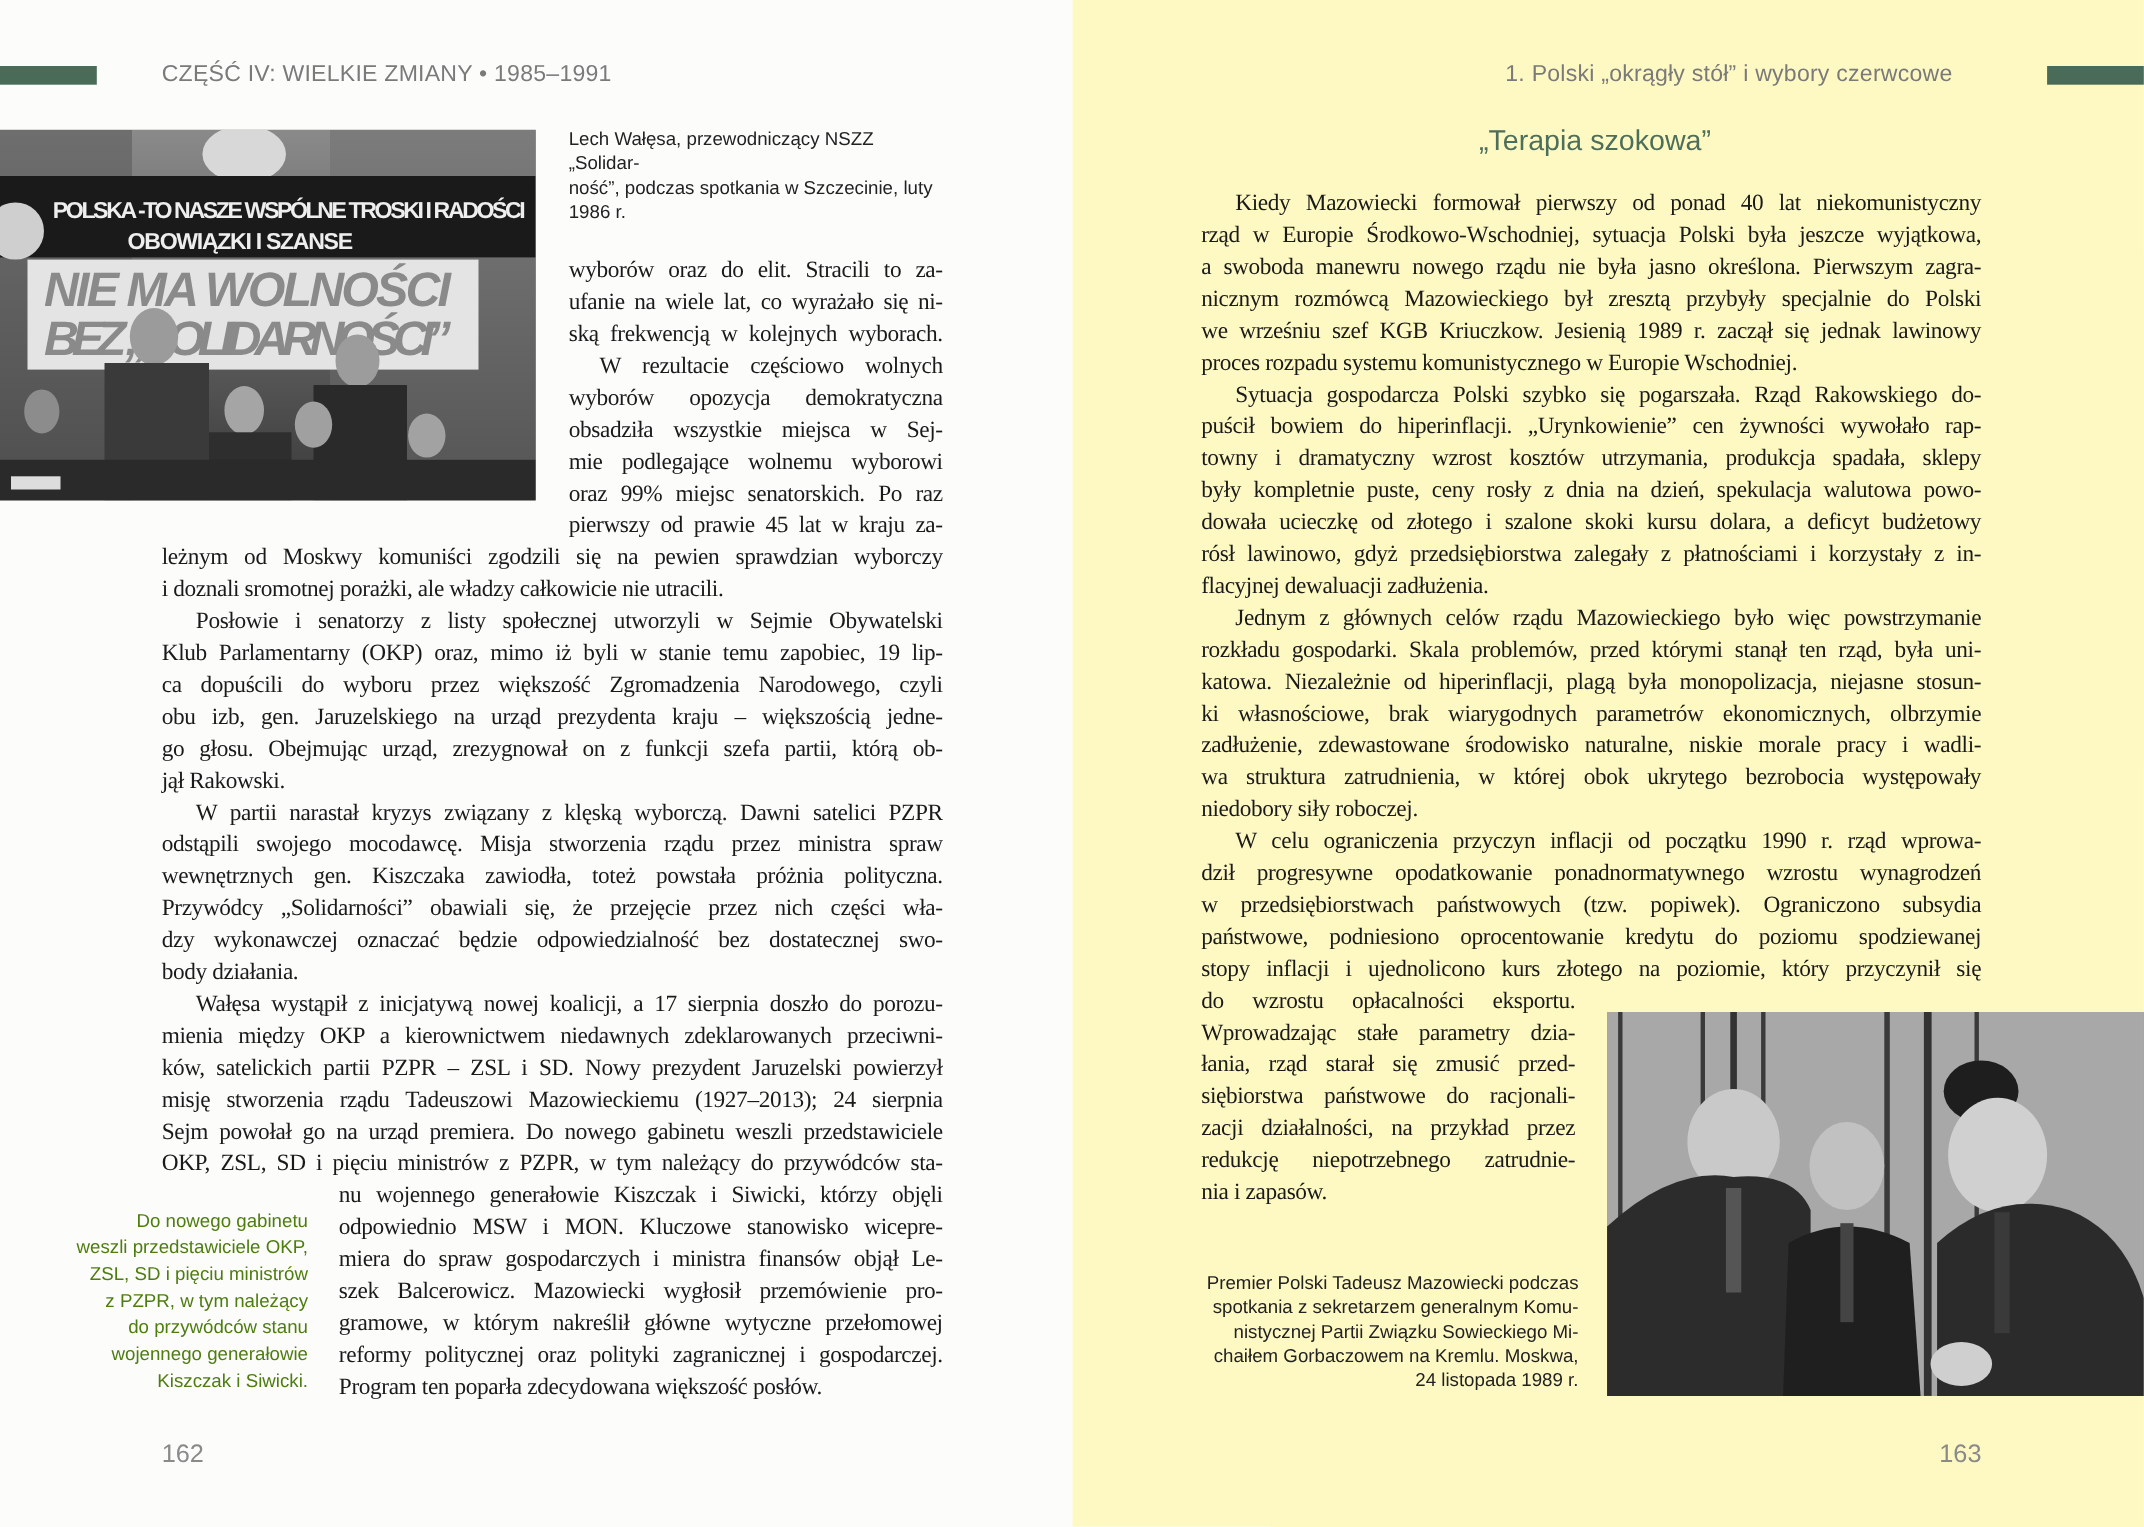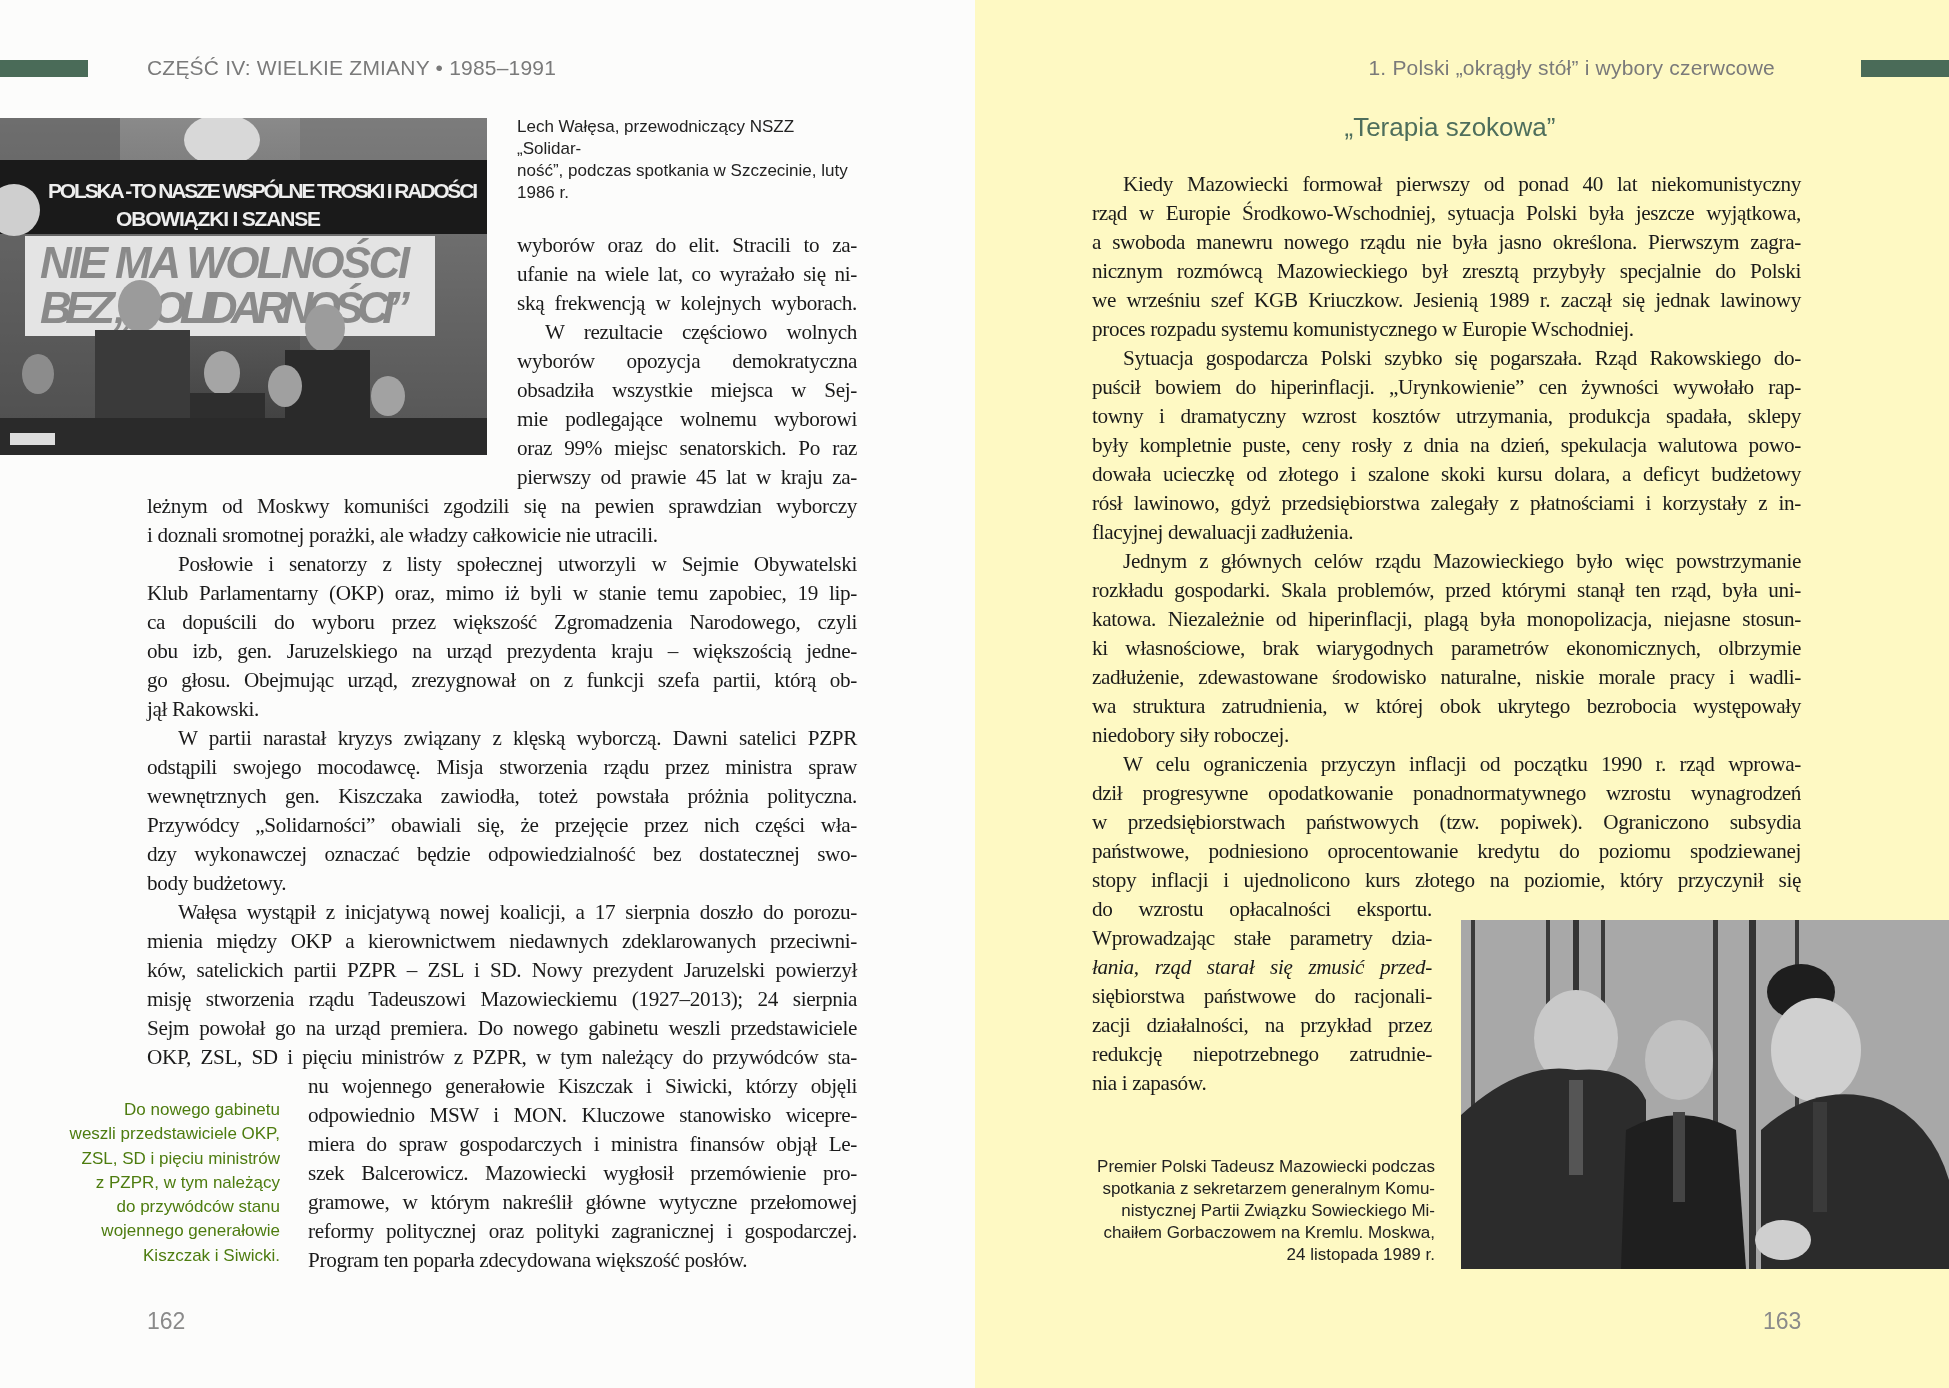--- a/index.html
+++ b/index.html
@@ -85,21 +85,21 @@
     <div class="body-line" style="left:147px;top:579px;width:710px;">Klub Parlamentarny (OKP) oraz, mimo iż byli w stanie temu zapobiec, 19 lip-</div>
     <div class="body-line" style="left:147px;top:608px;width:710px;">ca dopuścili do wyboru przez większość Zgromadzenia Narodowego, czyli</div>
     <div class="body-line" style="left:147px;top:637px;width:710px;">obu izb, gen. Jaruzelskiego na urząd prezydenta kraju – większością jedne-</div>
     <div class="body-line" style="left:147px;top:666px;width:710px;">go głosu. Obejmując urząd, zrezygnował on z funkcji szefa partii, którą ob-</div>
     <div class="body-line last" style="left:147px;top:695px;width:710px;">jął Rakowski.</div>
     <div class="body-line" style="left:178px;top:724px;width:679px;">W partii narastał kryzys związany z klęską wyborczą. Dawni satelici PZPR</div>
     <div class="body-line" style="left:147px;top:753px;width:710px;">odstąpili swojego mocodawcę. Misja stworzenia rządu przez ministra spraw</div>
     <div class="body-line" style="left:147px;top:782px;width:710px;">wewnętrznych gen. Kiszczaka zawiodła, toteż powstała próżnia polityczna.</div>
     <div class="body-line" style="left:147px;top:811px;width:710px;">Przywódcy „Solidarności” obawiali się, że przejęcie przez nich części wła-</div>
     <div class="body-line" style="left:147px;top:840px;width:710px;">dzy wykonawczej oznaczać będzie odpowiedzialność bez dostatecznej swo-</div>
-    <div class="body-line last" style="left:147px;top:869px;width:710px;">body budżetowy.</div>
+    <div class="body-line last" style="left:147px;top:869px;width:710px;">body działania.</div>
     <div class="body-line" style="left:178px;top:898px;width:679px;">Wałęsa wystąpił z inicjatywą nowej koalicji, a 17 sierpnia doszło do porozu-</div>
     <div class="body-line" style="left:147px;top:927px;width:710px;">mienia między OKP a kierownictwem niedawnych zdeklarowanych przeciwni-</div>
     <div class="body-line" style="left:147px;top:956px;width:710px;">ków, satelickich partii PZPR – ZSL i SD. Nowy prezydent Jaruzelski powierzył</div>
     <div class="body-line" style="left:147px;top:985px;width:710px;">misję stworzenia rządu Tadeuszowi Mazowieckiemu (1927–2013); 24 sierpnia</div>
     <div class="body-line" style="left:147px;top:1014px;width:710px;">Sejm powołał go na urząd premiera. Do nowego gabinetu weszli przedstawiciele</div>
     <div class="body-line" style="left:147px;top:1043px;width:710px;">OKP, ZSL, SD i pięciu ministrów z PZPR, w tym należący do przywódców sta-</div>
     <div class="body-line" style="left:308px;top:1072px;width:549px;">nu wojennego generałowie Kiszczak i Siwicki, którzy objęli</div>
     <div class="body-line" style="left:308px;top:1101px;width:549px;">odpowiednio MSW i MON. Kluczowe stanowisko wicepre-</div>
     <div class="body-line" style="left:308px;top:1130px;width:549px;">miera do spraw gospodarczych i ministra finansów objął Le-</div>
     <div class="body-line" style="left:308px;top:1159px;width:549px;">szek Balcerowicz. Mazowiecki wygłosił przemówienie pro-</div>
@@ -149,21 +149,21 @@
   <div class="body-line" style="left:1092px;top:663px;width:709px;">zadłużenie, zdewastowane środowisko naturalne, niskie morale pracy i wadli-</div>
   <div class="body-line" style="left:1092px;top:692px;width:709px;">wa struktura zatrudnienia, w której obok ukrytego bezrobocia występowały</div>
   <div class="body-line last" style="left:1092px;top:721px;width:709px;">niedobory siły roboczej.</div>
   <div class="body-line" style="left:1123px;top:750px;width:678px;">W celu ograniczenia przyczyn inflacji od początku 1990 r. rząd wprowa-</div>
   <div class="body-line" style="left:1092px;top:779px;width:709px;">dził progresywne opodatkowanie ponadnormatywnego wzrostu wynagrodzeń</div>
   <div class="body-line" style="left:1092px;top:808px;width:709px;">w przedsiębiorstwach państwowych (tzw. popiwek). Ograniczono subsydia</div>
   <div class="body-line" style="left:1092px;top:837px;width:709px;">państwowe, podniesiono oprocentowanie kredytu do poziomu spodziewanej</div>
   <div class="body-line" style="left:1092px;top:866px;width:709px;">stopy inflacji i ujednolicono kurs złotego na poziomie, który przyczynił się</div>
   <div class="body-line" style="left:1092px;top:895px;width:340px;">do wzrostu opłacalności eksportu.</div>
   <div class="body-line" style="left:1092px;top:924px;width:340px;">Wprowadzając stałe parametry dzia-</div>
-  <div class="body-line" style="left:1092px;top:953px;width:340px;font-style:italic;">łania, rząd starał się zmusić przed-</div>
+  <div class="body-line" style="left:1092px;top:953px;width:340px;">łania, rząd starał się zmusić przed-</div>
   <div class="body-line" style="left:1092px;top:982px;width:340px;">siębiorstwa państwowe do racjonali-</div>
   <div class="body-line" style="left:1092px;top:1011px;width:340px;">zacji działalności, na przykład przez</div>
   <div class="body-line" style="left:1092px;top:1040px;width:340px;">redukcję niepotrzebnego zatrudnie-</div>
   <div class="body-line last" style="left:1092px;top:1069px;width:340px;">nia i zapasów.</div>
 </div>
 
 <div class="photo" style="left:1461px;top:920px;width:488px;height:349px;background:#8e8e8e;">
   <svg width="488" height="349" viewBox="0 0 488 349">
     <rect width="488" height="349" fill="#a8a8a8"></rect>
     <rect x="10" y="0" width="4" height="349" fill="#3a3a3a"></rect>

